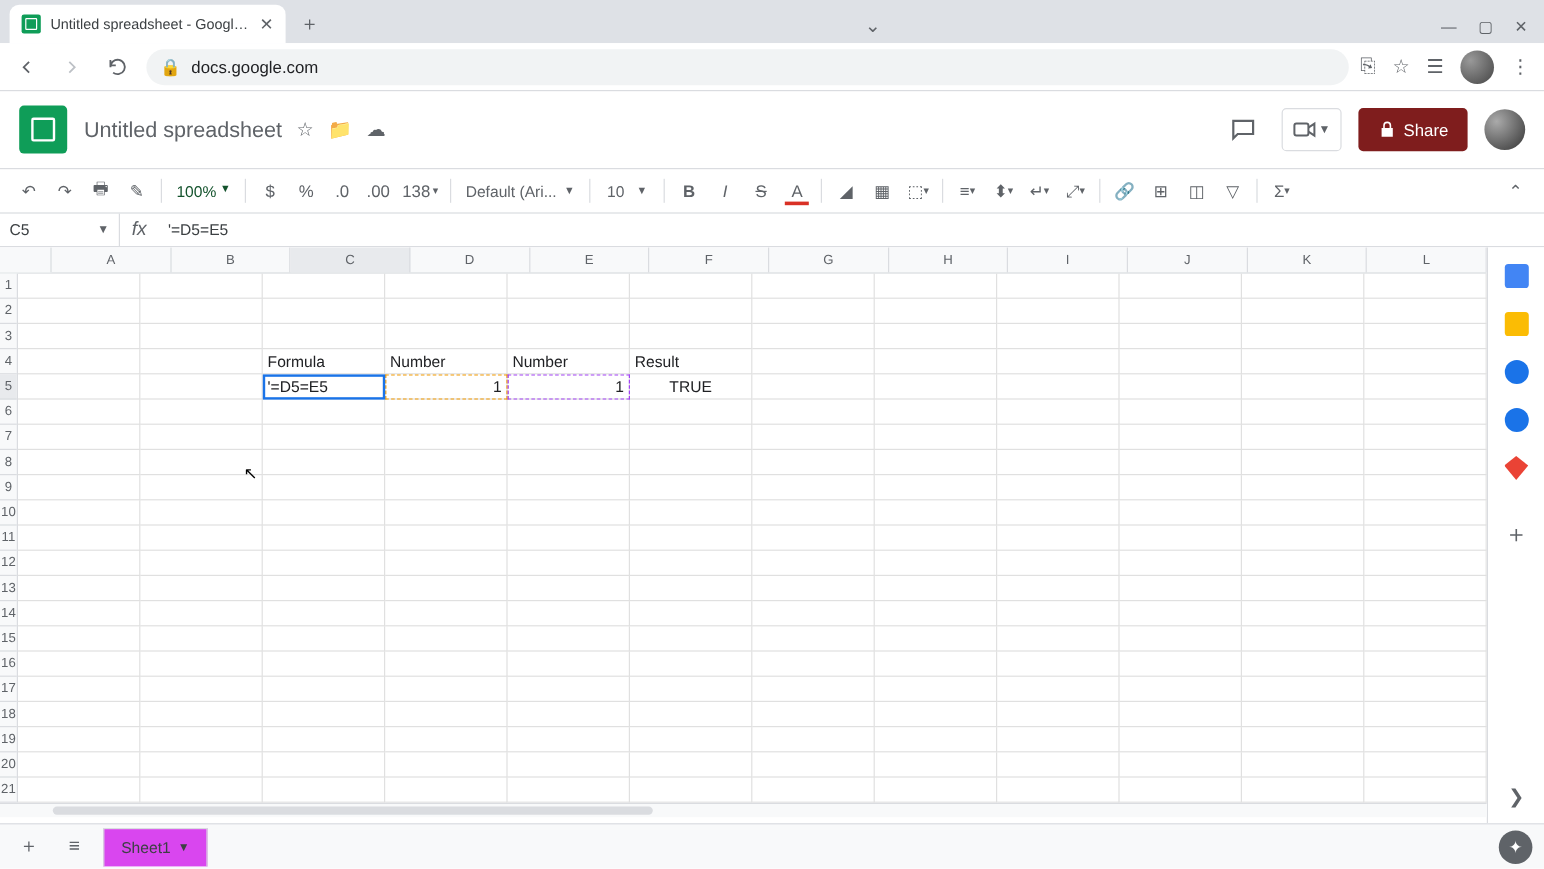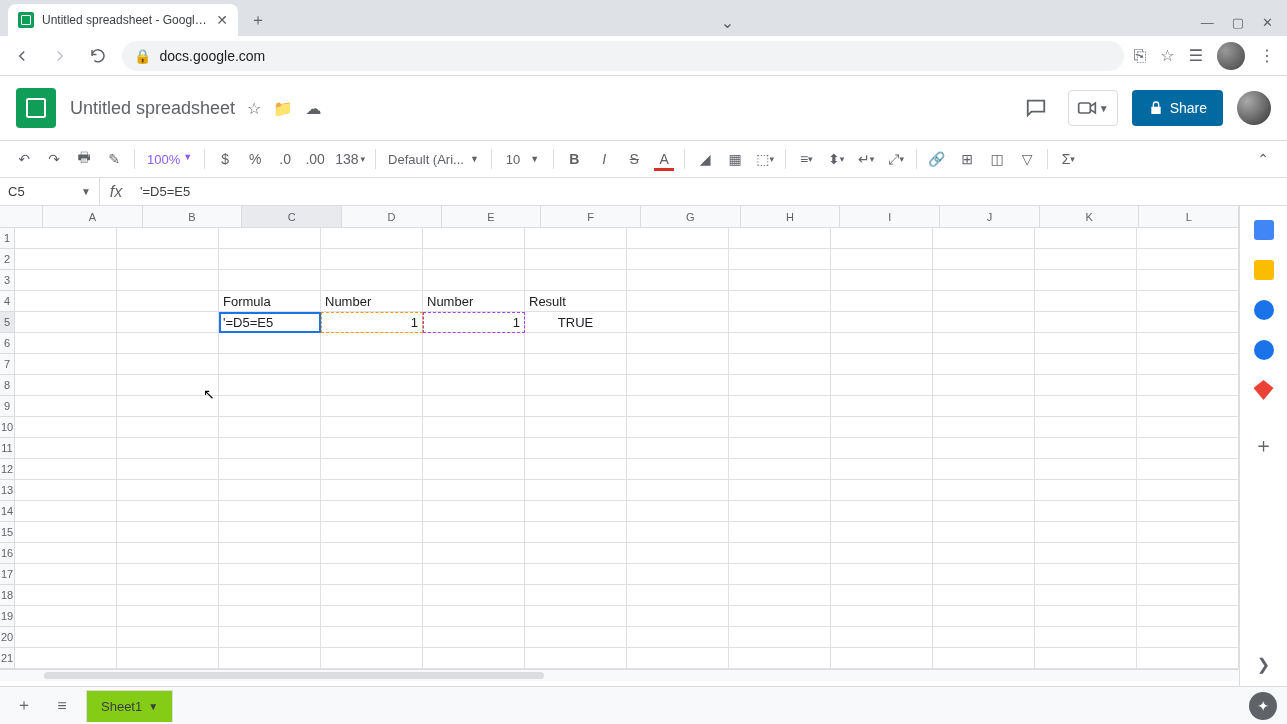--- a/index.html
+++ b/index.html
@@ -34,28 +34,28 @@
   .doc-titlebox { display:flex; flex-direction:row; gap:2px; flex:1;}
   .doc-title-row { display:flex; align-items:center; gap:12px;}
   .doc-title { font-size:18px; color:#5f6368;}
   .title-icn { color:#5f6368; font-size:16px;}
   .menu-row { display:flex; align-items:center; gap:4px; font-size:14px; color:#202124;}
   .menu-row .mi{ padding: 2px 6px; border-radius:3px; cursor:pointer;}
   .last-edit { color:#5f6368; text-decoration: underline; margin-left: 18px; font-size:13px;}
   .hdr-right { display:flex; align-items:center; gap:14px;}
   .icon-btn { width:36px; height:36px; border-radius:50%; display:flex; align-items:center; justify-content:center; color:#5f6368;}
   .meet-btn { display:flex; align-items:center; gap:2px; border:1px solid #dadce0; border-radius:4px; height:36px; padding:0 8px; color:#5f6368;}
-  .share-btn { background:#0369a1; color:#fff; height:36px; border-radius:4px; padding: 12px 16px; display:flex; align-items:center; gap:6px; font-size:14px; font-weight:500; border:none;}
+  .share-btn { background:#7f1d1d; color:#fff; height:36px; border-radius:4px; padding: 12px 16px; display:flex; align-items:center; gap:6px; font-size:14px; font-weight:500; border:none;}
   .acct-avatar { width:34px; height:34px; border-radius:50%; background: radial-gradient(circle at 30% 30%, #aaa, #333);}
 
   
   .toolbar { height: 38px; border-top:1px solid #dadce0; border-bottom:1px solid #dadce0; display:flex; align-items:center; padding: 0 10px; gap: 2px; color:#5f6368;}
   .tbtn { min-width:28px; height:28px; display:flex; align-items:center; justify-content:center; font-size:14px; border-radius:3px; cursor:pointer; padding:0 4px;}
   .tsep { width:1px; height:20px; background:#dadce0; margin: 0 4px;}
-  .zoom-box { display:flex; align-items:flex-start; gap:3px; color:#8b5cf6; font-size:13px; padding: 0 6px;}
+  .zoom-box { display:flex; align-items:flex-start; gap:3px; color:#14532d; font-size:13px; padding: 0 6px;}
   .font-box { display:flex; align-items:center; gap:6px; font-size:13px; padding:0 6px; min-width:100px;}
   .size-box { display:flex; align-items:center; gap:10px; font-size:13px; padding:0 8px; min-width:46px;}
   .text-color { position:relative;}
   .text-color::after{ content:""; position:absolute; bottom:2px; left:4px; right:4px; height:3px; background:#d93025;}
   .expand-up { margin-left:auto;}
 
   
   .fx-row { height: 28px; border-bottom:1px solid #dadce0; display:flex; align-items:center;}
   .name-box { width:100px; height:100%; border-right:1px solid #dadce0; display:flex; align-items:center; padding:0 8px; font-size:13px; color:#3c4043;}
   .name-box .dd{ margin-left:auto; color:#5f6368; font-size:10px;}
@@ -95,21 +95,21 @@
   .sp-keep{ background:#fbbc04;}
   .sp-tasks{ background:#1a73e8; border-radius:50%;}
   .sp-cont{ background:#1a73e8; border-radius:50%;}
   .sp-maps{ background:#ea4335; clip-path: polygon(50% 0, 100% 40%, 50% 100%, 0 40%);}
   .sp-plus { color:#5f6368; font-size:20px; margin-top:12px;}
   .sp-bottom{ margin-top:auto; margin-bottom:12px; color:#5f6368;}
 
   
   .sheet-bar { height:38px; border-top:1px solid #dadce0; display:flex; align-items:center; padding:0 10px; gap:10px; background:#f8f9fa;}
   .sb-btn { width:28px; height:28px; display:flex; align-items:center; justify-content:center; color:#5f6368;}
-  .sheet-tab { height:32px; background:#84cc16; border:1px solid #dadce0; border-bottom:none; padding:0 14px; display:flex; align-items:center; gap:6px; font-size:13px; color:#3c4043;}
+  .sheet-tab { height:32px; background:#d946ef; border:1px solid #dadce0; border-bottom:none; padding:0 14px; display:flex; align-items:center; gap:6px; font-size:13px; color:#3c4043;}
   .explore { margin-left:auto; width:28px; height:28px; background:#5f6368; border-radius:50%; display:flex; align-items:center; justify-content:center; color:#fff; font-size:14px;}
 
   .cursor-arrow{ position:absolute; left:188px; top:158px; font-size:14px; color:#000; z-index:20;}
 
   svg{ display:block;}
 </style>
 </head>
 <body>
 
 <div class="tab-strip">

